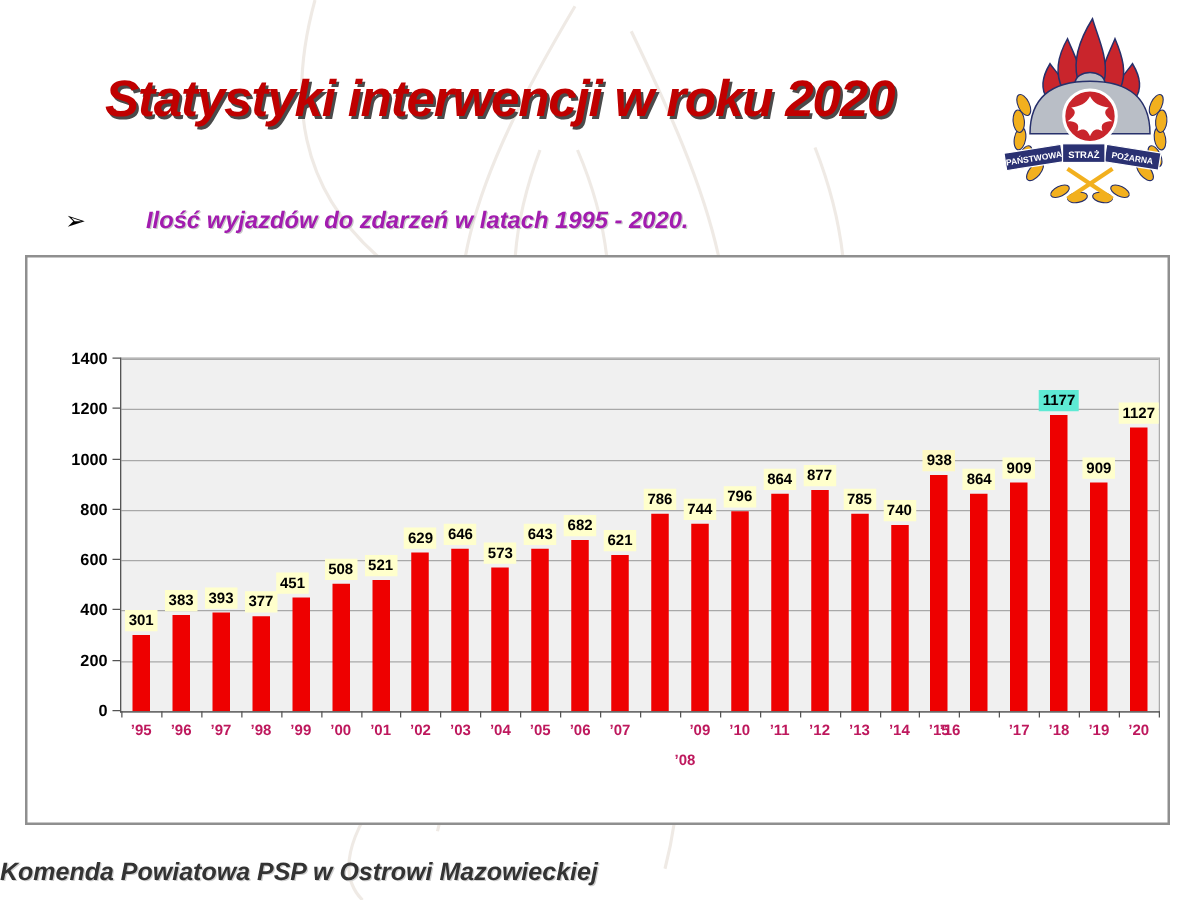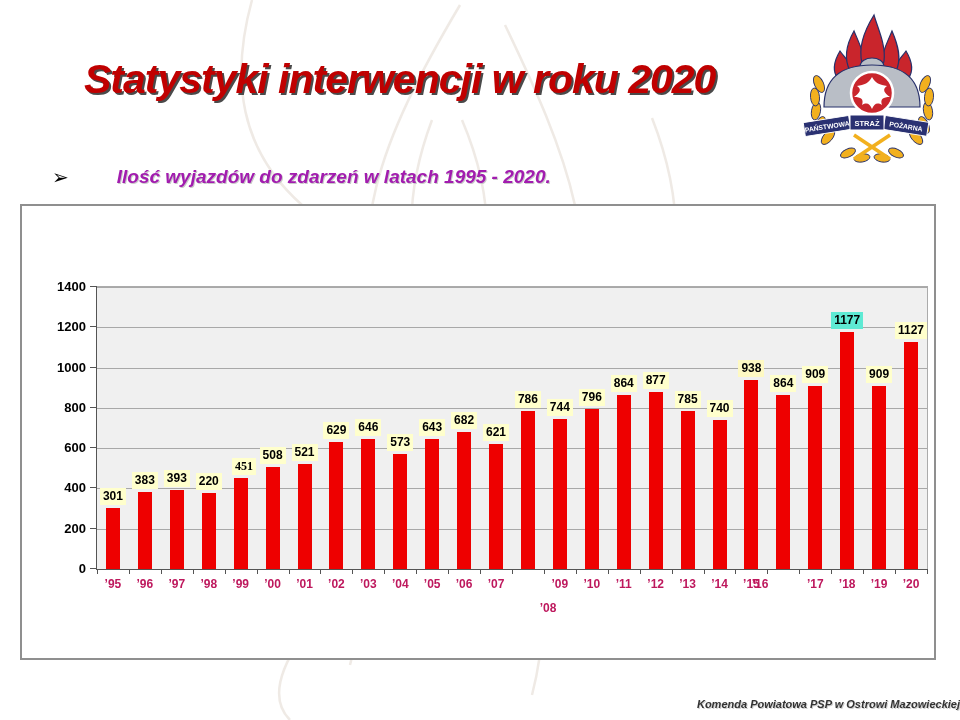--- a/index.html
+++ b/index.html
@@ -52,22 +52,22 @@
     white-space:nowrap;z-index:3;
   }
   .xtick-label{
     position:absolute;top:calc(100% + 8px);transform:translateX(-50%);
     font-size:12px;font-weight:bold;color:#be185d;white-space:nowrap;
   }
   .boundary-tick{position:absolute;top:100%;width:1px;height:5px;background:#545454;}
 
   
   .footer{
-    position:absolute;left:0;right:0;bottom:10px;text-align:right;
-    font-size:11px;font-weight:bold;font-style:italic;color:#333;
+    position:absolute;left:0;right:0;bottom:10px;text-align:left;
+    font-size:20px;font-weight:bold;font-style:italic;color:#333;
     text-shadow:1px 1px 0 #cfcfcf;
     margin-top:18px;
   }
 </style>
 </head>
 <body>
 
 <div class="slide">
 
   <svg class="watermark" viewBox="0 0 960 720">
@@ -166,23 +166,23 @@
           <div class="ytick-label" style="bottom: 275px;">1400</div>
         </div>
       <div>
           <div class="bar" style="left: 8.96154px; height: 60.63px; background: rgb(238, 0, 0);"></div>
           <div class="bar-value" style="left: 15.9615px; bottom: 63.63px; background: rgb(255, 255, 204);">301</div>
           <div class="bar" style="left: 40.8846px; height: 77.1471px; background: rgb(238, 0, 0);"></div>
           <div class="bar-value" style="left: 47.8846px; bottom: 80.1471px; background: rgb(255, 255, 204);">383</div>
           <div class="bar" style="left: 72.8077px; height: 79.1614px; background: rgb(238, 0, 0);"></div>
           <div class="bar-value" style="left: 79.8077px; bottom: 82.1614px; background: rgb(255, 255, 204);">393</div>
           <div class="bar" style="left: 104.731px; height: 75.9386px; background: rgb(238, 0, 0);"></div>
-          <div class="bar-value" style="left: 111.731px; bottom: 78.9386px; background: rgb(255, 255, 204);">220</div>
+          <div class="bar-value" style="left: 111.731px; bottom: 78.9386px; background: rgb(255, 255, 204);">377</div>
           <div class="bar" style="left: 136.654px; height: 90.8443px; background: rgb(238, 0, 0);"></div>
-          <div class="bar-value" style="left: 147px; bottom: 93.8443px; background: rgb(255, 255, 204); font-family: Liberation Serif, serif;">451</div>
+          <div class="bar-value" style="left: 137px; bottom: 93.8443px; background: rgb(255, 255, 204);">451</div>
           <div class="bar" style="left: 168.577px; height: 102.326px; background: rgb(238, 0, 0);"></div>
           <div class="bar-value" style="left: 175.577px; bottom: 105.326px; background: rgb(255, 255, 204);">508</div>
           <div class="bar" style="left: 200.5px; height: 104.944px; background: rgb(238, 0, 0);"></div>
           <div class="bar-value" style="left: 207.5px; bottom: 107.944px; background: rgb(255, 255, 204);">521</div>
           <div class="bar" style="left: 232.423px; height: 126.699px; background: rgb(238, 0, 0);"></div>
           <div class="bar-value" style="left: 239.423px; bottom: 129.699px; background: rgb(255, 255, 204);">629</div>
           <div class="bar" style="left: 264.346px; height: 130.123px; background: rgb(238, 0, 0);"></div>
           <div class="bar-value" style="left: 271.346px; bottom: 133.123px; background: rgb(255, 255, 204);">646</div>
           <div class="bar" style="left: 296.269px; height: 115.419px; background: rgb(238, 0, 0);"></div>
           <div class="bar-value" style="left: 303.269px; bottom: 118.419px; background: rgb(255, 255, 204);">573</div>

